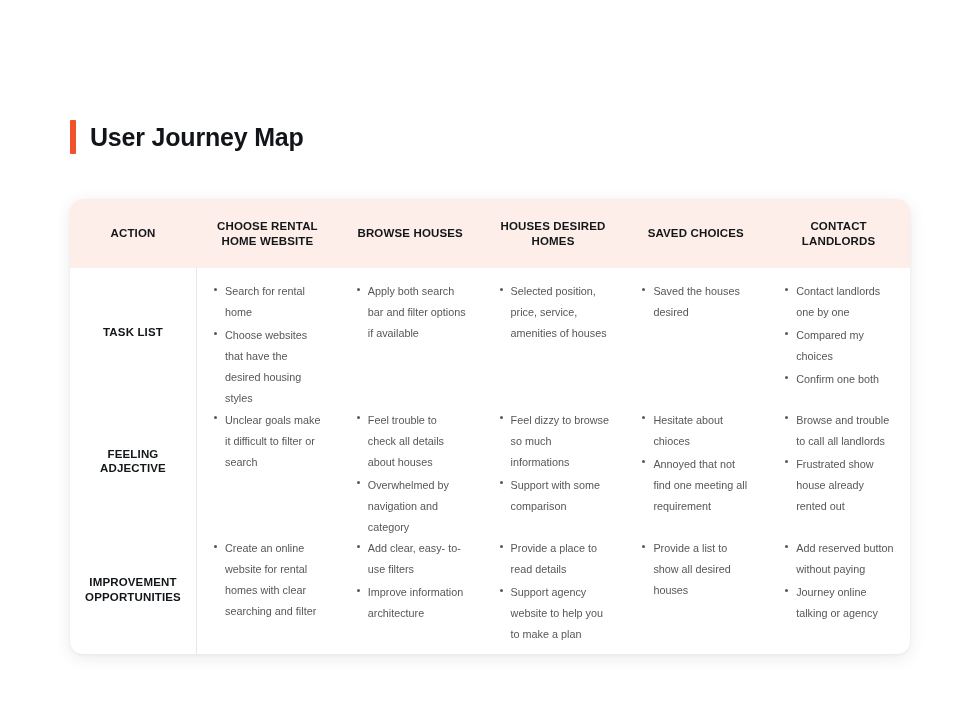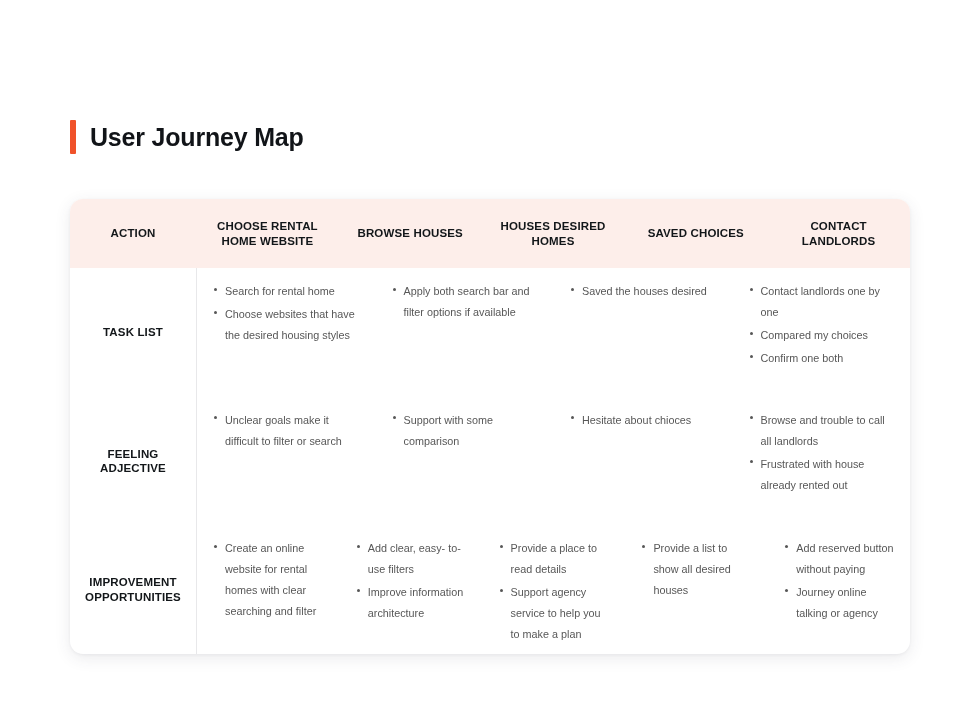--- a/index.html
+++ b/index.html
@@ -178,20 +178,25 @@
               <li>Choose websites that have the desired housing styles</li>
             </ul>
         </div>
         <div class="stage-cell">
           <ul class="bullet-list">
               <li>Apply both search bar and filter options if available</li>
             </ul>
         </div>
         <div class="stage-cell">
           <ul class="bullet-list">
+              <li>Selected position, price, service, amenities of houses</li>
+            </ul>
+        </div>
+        <div class="stage-cell">
+          <ul class="bullet-list">
               <li>Saved the houses desired</li>
             </ul>
         </div>
         <div class="stage-cell">
           <ul class="bullet-list">
               <li>Contact landlords one by one</li>
               <li>Compared my choices</li>
               <li>Confirm one both</li>
             </ul>
         </div>
@@ -199,53 +204,61 @@
 
       <div class="data-row">
         <div class="row-label-cell">FEELING ADJECTIVE</div>
         <div class="stage-cell">
           <ul class="bullet-list">
               <li>Unclear goals make it difficult to filter or search</li>
             </ul>
         </div>
         <div class="stage-cell">
           <ul class="bullet-list">
+              <li>Feel trouble to check all details about houses</li>
+              <li>Overwhelmed by navigation and category</li>
+            </ul>
+        </div>
+        <div class="stage-cell">
+          <ul class="bullet-list">
+              <li>Feel dizzy to browse so much informations</li>
               <li>Support with some comparison</li>
             </ul>
         </div>
         <div class="stage-cell">
           <ul class="bullet-list">
               <li>Hesitate about chioces</li>
+              <li>Annoyed that not find one meeting all requirement</li>
             </ul>
         </div>
         <div class="stage-cell">
           <ul class="bullet-list">
               <li>Browse and trouble to call all landlords</li>
-              <li>Frustrated with house already rented out</li>
+              <li>Frustrated show house already rented out</li>
             </ul>
         </div>
       </div>
 
       <div class="data-row">
         <div class="row-label-cell">IMPROVEMENT OPPORTUNITIES</div>
         <div class="stage-cell">
           <ul class="bullet-list">
               <li>Create an online website for rental homes with clear searching and filter</li>
             </ul>
         </div>
         <div class="stage-cell">
           <ul class="bullet-list">
               <li>Add clear, easy- to-use filters</li>
               <li>Improve information architecture</li>
             </ul>
         </div>
         <div class="stage-cell">
           <ul class="bullet-list">
               <li>Provide a place to read details</li>
-              <li>Support agency service to help you to make a plan</li>
+              <li>Support agency website to help you to make a plan</li>
             </ul>
         </div>
         <div class="stage-cell">
           <ul class="bullet-list">
               <li>Provide a list to show all desired houses</li>
             </ul>
         </div>
         <div class="stage-cell">
           <ul class="bullet-list">
               <li>Add reserved button without paying</li>

